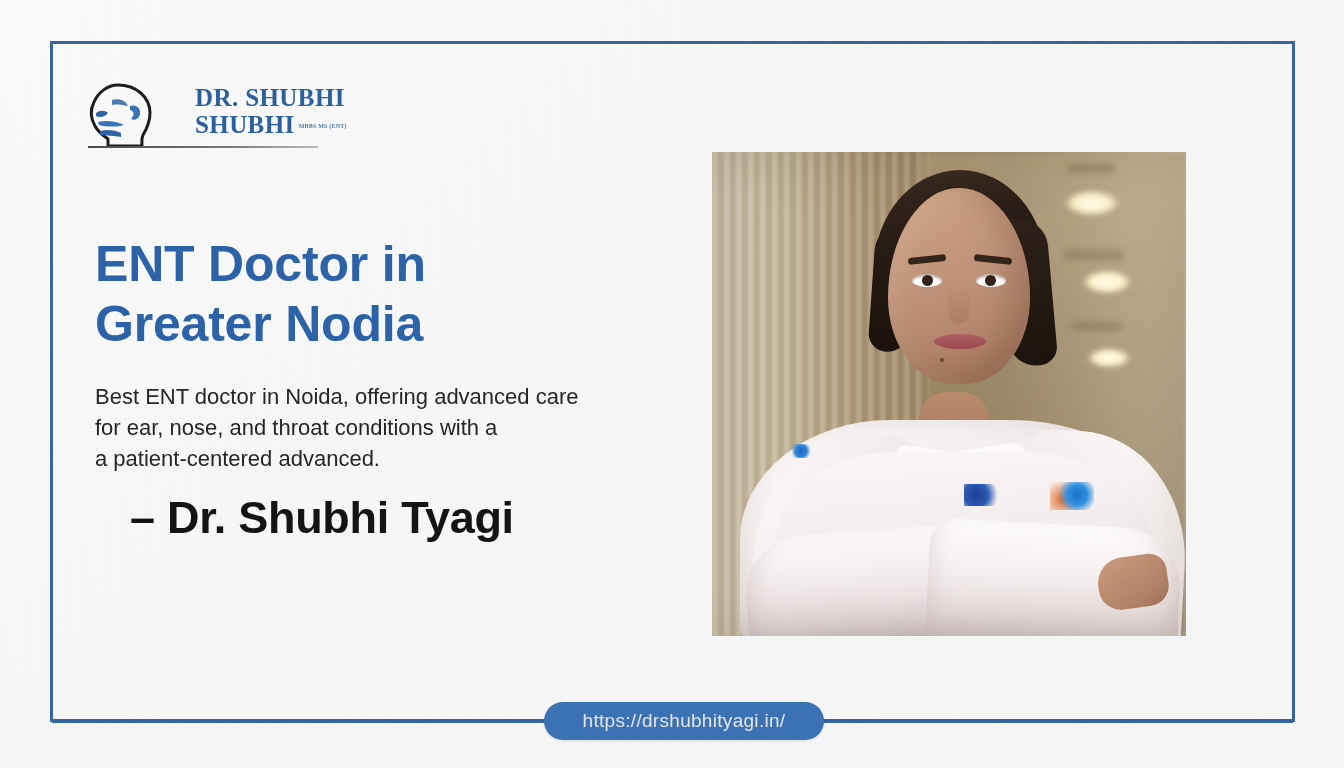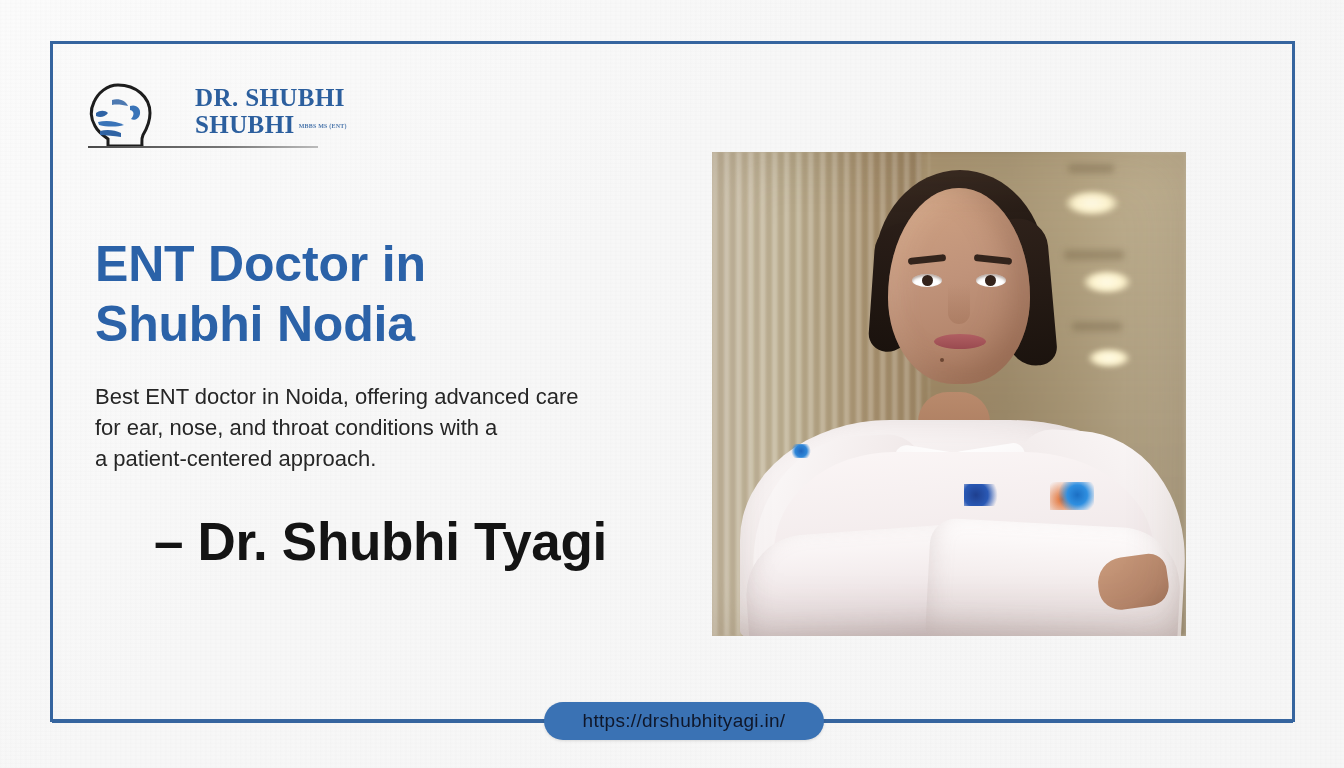--- a/index.html
+++ b/index.html
@@ -129,28 +129,27 @@
     line-height: 31px;
     color: #262626;
     z-index: 6;
   }
   .paragraph div { white-space: nowrap; }
 
   
   .signature {
     position: absolute;
     left: 130px;
-    top: 511px;
-    font-size: 53px;
+    top: 492px;
+    font-size: 45px;
     font-weight: bold;
     color: #141414;
     letter-spacing: -0.3px;
     z-index: 6;
     white-space: nowrap;
-    margin-left: 24px;
   }
 
   
   .photo {
     position: absolute;
     left: 712px;
     top: 152px;
     width: 474px;
     height: 484px;
     overflow: hidden;
@@ -460,21 +459,21 @@
     position: absolute;
     left: 544px;
     top: 702px;
     width: 280px;
     height: 38px;
     background: #3a72b4;
     border-radius: 19px;
     display: flex;
     align-items: center;
     justify-content: center;
-    color: #0f172a;
+    color: #e5e5e5;
     font-size: 19px;
     letter-spacing: 0.3px;
     z-index: 8;
     box-shadow: 0 1px 3px rgba(0,0,0,0.12);
   }
 </style>
 </head>
 <body>
 
 <div class="canvas">
@@ -496,27 +495,27 @@
       <div class="logo-line1">DR. SHUBHI</div>
       <div class="logo-line2">
         <span>SHUBHI</span><span class="logo-cred">MBBS MS (ENT)</span>
       </div>
     </div>
     <div class="logo-rule"></div>
   </div>
 
   <div class="headline">
     <div>ENT Doctor in</div>
-    <div>Shubhi Nodia</div>
+    <div>Greater Nodia</div>
   </div>
 
   <div class="paragraph">
     <div>Best ENT doctor in Noida, offering advanced care</div>
     <div>for ear, nose, and throat conditions with a</div>
-    <div>a patient-centered approach.</div>
+    <div>a patient-centered advanced.</div>
   </div>
 
   <div class="signature">– Dr. Shubhi Tyagi</div>
 
   <div class="photo">
     <div class="photo-bg"></div>
     <div class="photo-blinds"></div>
     <div class="photo-wall"></div>
     <div class="cl-sh cls1"></div>
     <div class="ceil-light cl1"></div>

